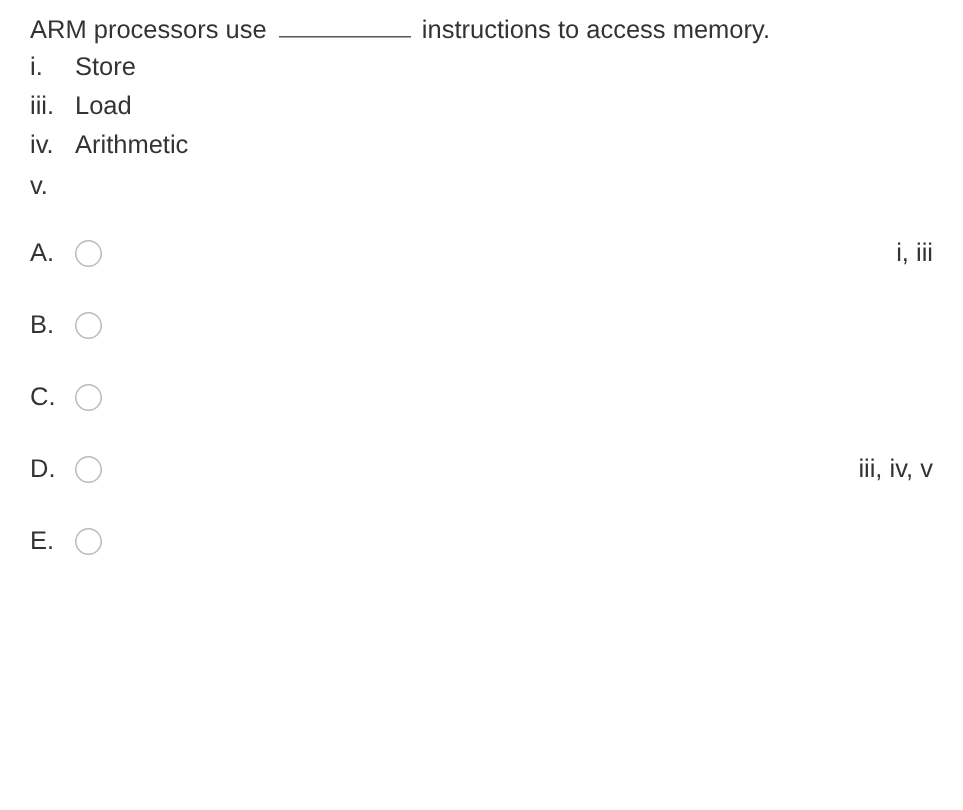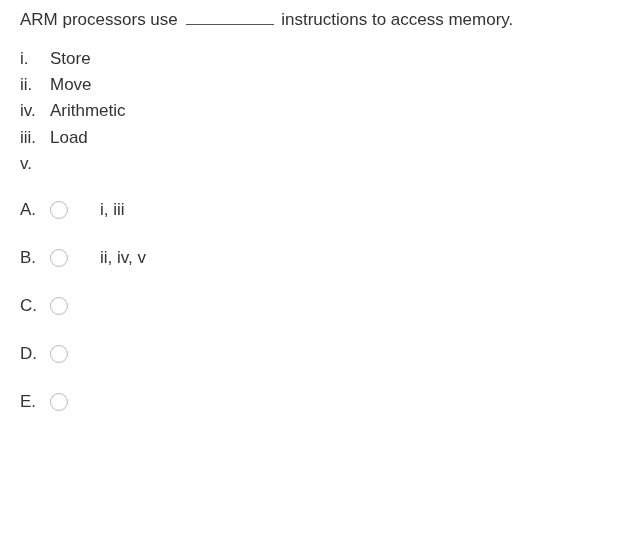--- a/index.html
+++ b/index.html
@@ -9,21 +9,20 @@
     }
     body {
       font-family: -apple-system, BlinkMacSystemFont, "Segoe UI", Arial, sans-serif;
       font-size: 17px;
       color: #333;
       background: #fff;
       padding: 8px 20px;
       width: 642px;
     }
     .question-stem {
-      margin-bottom: 14px;
       line-height: 1.4;
     }
     .blank {
       display: inline-block;
       border-bottom: 1px solid #555;
       width: 88px;
       vertical-align: baseline;
       margin: 0 3px;
     }
     .roman-list {
@@ -54,67 +53,64 @@
       width: 18px;
       height: 18px;
       border: 1.5px solid #bbb;
       border-radius: 50%;
       margin-right: 32px;
       flex-shrink: 0;
       background: #fff;
     }
     .option-text {
       flex: 1;
+      text-align: right;
     }
   </style>
 </head>
 <body>
 
 <div class="question-stem">
   <span>ARM processors use </span><span class="blank"></span><span> instructions to access memory.</span>
 </div>
 
 <ul class="roman-list">
   <li>
     <span class="roman-marker">i.</span>
     <span>Store</span>
   </li>
   <li>
-    <span class="roman-marker">ii.</span>
-    <span>Move</span>
+    <span class="roman-marker">iii.</span>
+    <span>Load</span>
   </li>
   <li>
     <span class="roman-marker">iv.</span>
     <span>Arithmetic</span>
-  </li>
-  <li>
-    <span class="roman-marker">iii.</span>
-    <span>Load</span>
   </li>
   <li>
     <span class="roman-marker">v.</span>
   </li>
 </ul>
 
 <ul class="options">
   <li class="option-row">
     <span class="option-letter">A.</span>
     <span class="radio"></span>
     <span class="option-text">i, iii</span>
   </li>
   <li class="option-row">
     <span class="option-letter">B.</span>
     <span class="radio"></span>
-    <span class="option-text">ii, iv, v</span>
   </li>
   <li class="option-row">
     <span class="option-letter">C.</span>
     <span class="radio"></span>
   </li>
   <li class="option-row">
     <span class="option-letter">D.</span>
     <span class="radio"></span>
+    <span class="option-text">iii, iv, v</span>
   </li>
   <li class="option-row">
     <span class="option-letter">E.</span>
     <span class="radio"></span>
   </li>
 </ul>
 
 </body></html>

